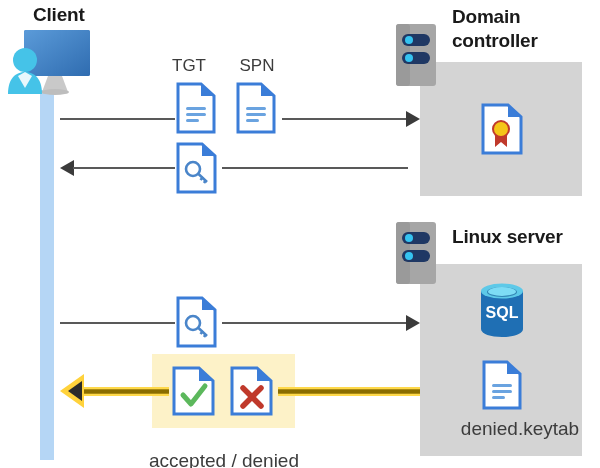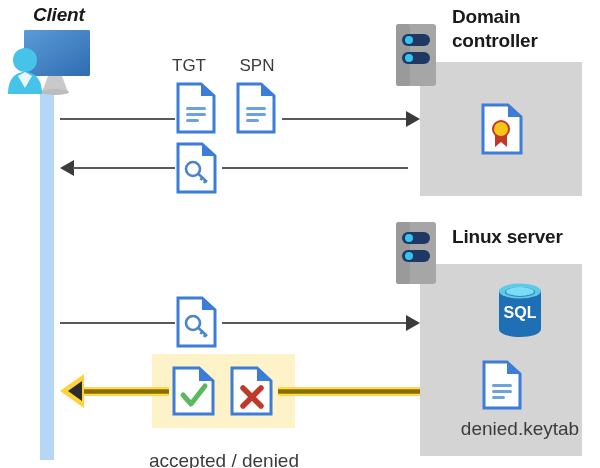--- a/index.html
+++ b/index.html
@@ -92,21 +92,21 @@
   
   .server-icon { position: absolute; }
 </style>
 </head>
 <body>
 
 <div id="canvas">
 
   <div class="abs lifeline" style="left:40px; top:90px; width:14px; height:370px;"></div>
 
-  <div class="abs title-bold" style="left:33px; top:3px; width:120px;font-style:italic;">Client</div>
+  <div class="abs title-bold" style="left:33px; top:3px; width:120px;">Client</div>
 
   <div class="abs" style="left:4px; top:28px; width:96px; height:68px;">
     <svg width="96" height="68" viewBox="0 0 96 68">
 
       <path d="M44 48 L58 48 L64 64 L38 64 Z" fill="#c9c9c9"></path>
       <ellipse cx="51" cy="64" rx="14" ry="3" fill="#bdbdbd"></ellipse>
 
       <rect x="20" y="2" width="66" height="46" rx="2" fill="#3f7ec4"></rect>
       <rect x="20" y="2" width="66" height="46" rx="2" fill="url(#mg)"></rect>
       <defs>
@@ -158,21 +158,21 @@
       <rect x="0" y="0" width="14" height="62" rx="3" fill="#9a9a9a"></rect>
       <rect x="6" y="10" width="28" height="12" rx="6" fill="#1f3864"></rect>
       <circle cx="13" cy="16" r="4" fill="#35c3f0"></circle>
       <rect x="6" y="28" width="28" height="12" rx="6" fill="#1f3864"></rect>
       <circle cx="13" cy="34" r="4" fill="#35c3f0"></circle>
     </svg>
   </div>
 
   <div class="abs title-bold" style="left:452px; top:225px; width:180px;">Linux server</div>
 
-  <div class="abs" style="left:496px; top:282px; width:48px; height:56px;">
+  <div class="abs" style="left:478px; top:282px; width:48px; height:56px;">
     <svg width="48" height="56" viewBox="0 0 48 56">
       <path d="M3 9 V47 C3 52 13 55 24 55 C35 55 45 52 45 47 V9 Z" fill="#1f6fb4"></path>
       <ellipse cx="24" cy="9" rx="21" ry="7.5" fill="#5ec9e8"></ellipse>
       <ellipse cx="24" cy="10" rx="15" ry="5" fill="#0f4f88" opacity="0.55"></ellipse>
       <ellipse cx="24" cy="9.5" rx="14" ry="4.4" fill="#7ddcf5"></ellipse>
       <text x="24" y="36" font-family="'Liberation Sans', sans-serif" font-size="16" font-weight="bold" fill="#ffffff" text-anchor="middle">SQL</text>
     </svg>
   </div>
 
   <div class="abs" style="left:482px; top:360px; width:40px; height:50px;">

